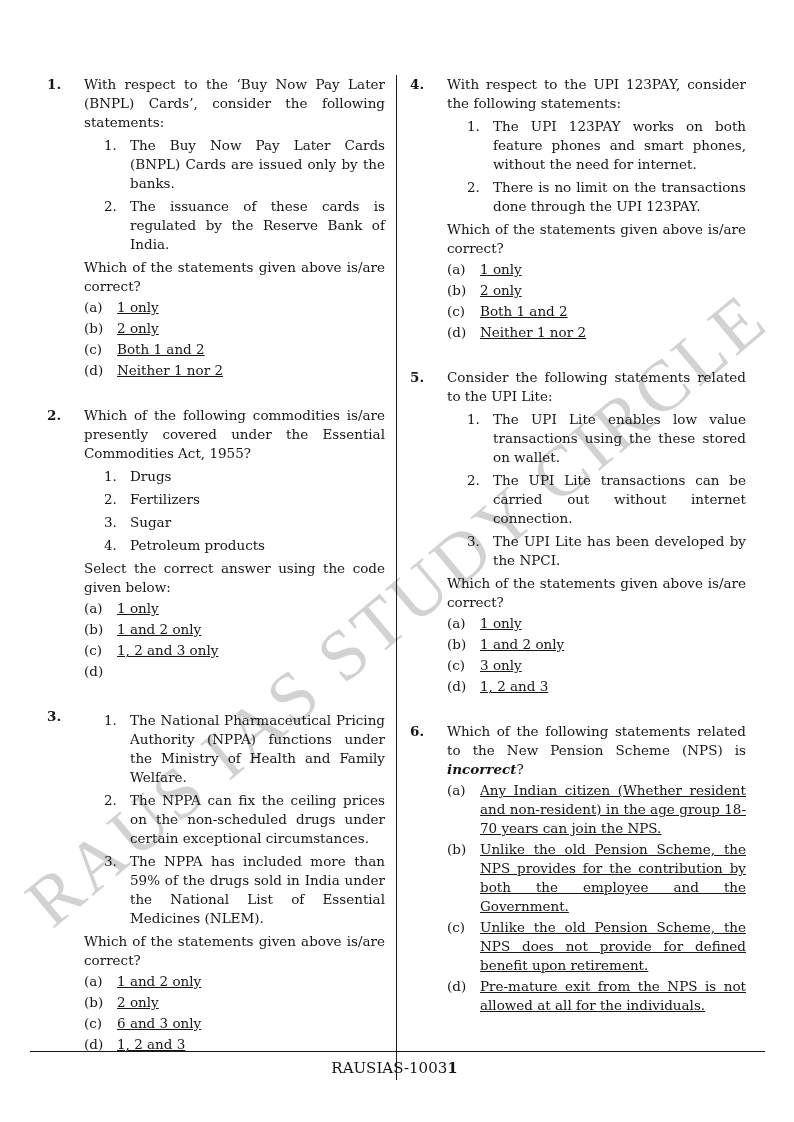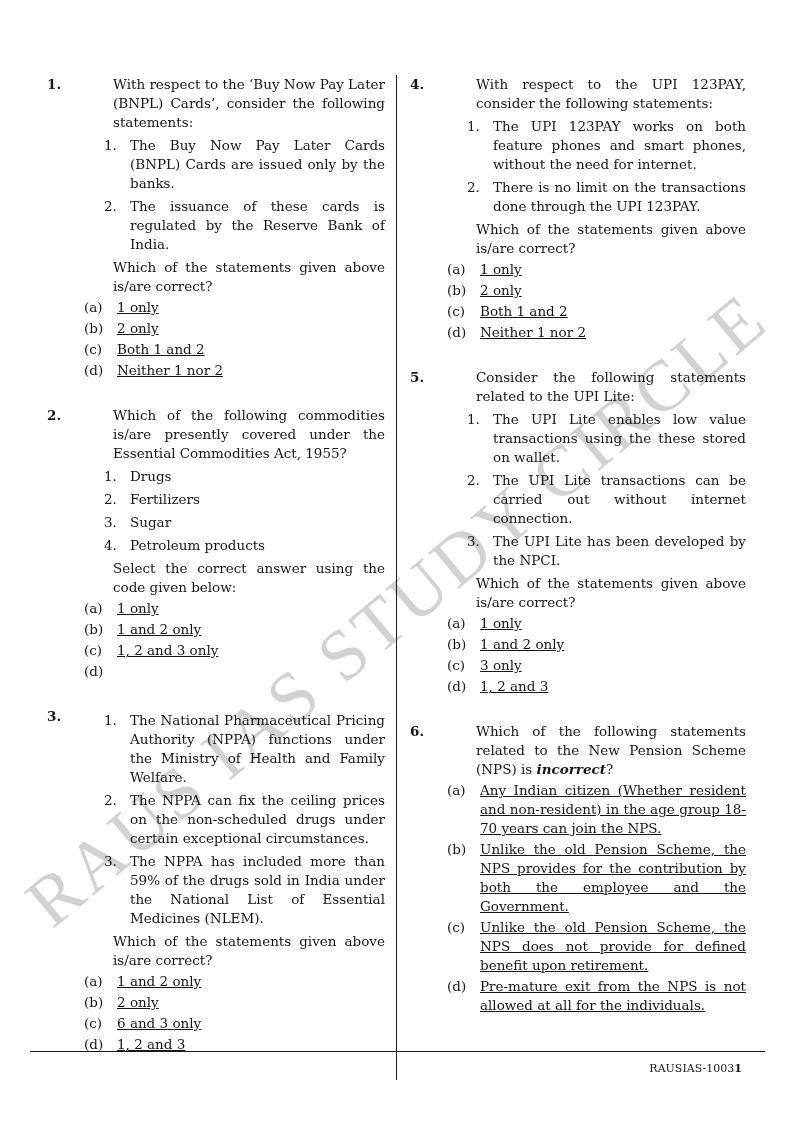--- a/index.html
+++ b/index.html
@@ -20,37 +20,37 @@
   .content {
     position:absolute; left:47px; right:47px; top:75px;
     min-height:968px; display:flex; z-index:1;
   }
   .col { width:338px; }
   .col.right { width:336px; }
   .divider { width:1px; background:#1a1a1a; margin:0 13px 0 11px; align-self:stretch; }
   .q { display:flex; margin-bottom:26px; }
   .q-num { width:37px; flex-shrink:0; font-weight:bold; }
   .q-body { flex:1; min-width:0; }
-  .q-intro, .q-closing { text-align:justify;margin-left:29px; }
+  .q-intro, .q-closing { text-align:justify; }
   .q-closing { margin-top:4px; }
   .q-em { font-weight:bold; font-style:italic; }
   .stmt { display:flex; margin:4px 0 4px 20px; }
   .stmt-num { width:26px; flex-shrink:0; }
   .stmt-text { flex:1; text-align:justify; min-width:0; }
   .opt { display:flex; margin-top:2px; }
   .opt-label { width:33px; flex-shrink:0; }
   .opt-text { flex:1; text-align:justify; min-width:0;text-decoration:underline; }
   .footer-rule {
     position:absolute; left:30px; right:29px; top:1051px;
     border-top:1.5px solid #1a1a1a; z-index:1;
   }
   .footer {
     position:absolute; left:47px; right:52px; top:1059px;
-    display:flex; justify-content:flex-end;
-    font-size:11px; z-index:1;
+    display:flex; justify-content:center;
+    font-size:15px; z-index:1;
   }
   .footer-right { font-weight:bold; }
 </style>
 </head>
 <body>
 
 <div class="page">
   <div class="watermark">RAUS IAS STUDY CIRCLE</div>
 
   <div class="content">

